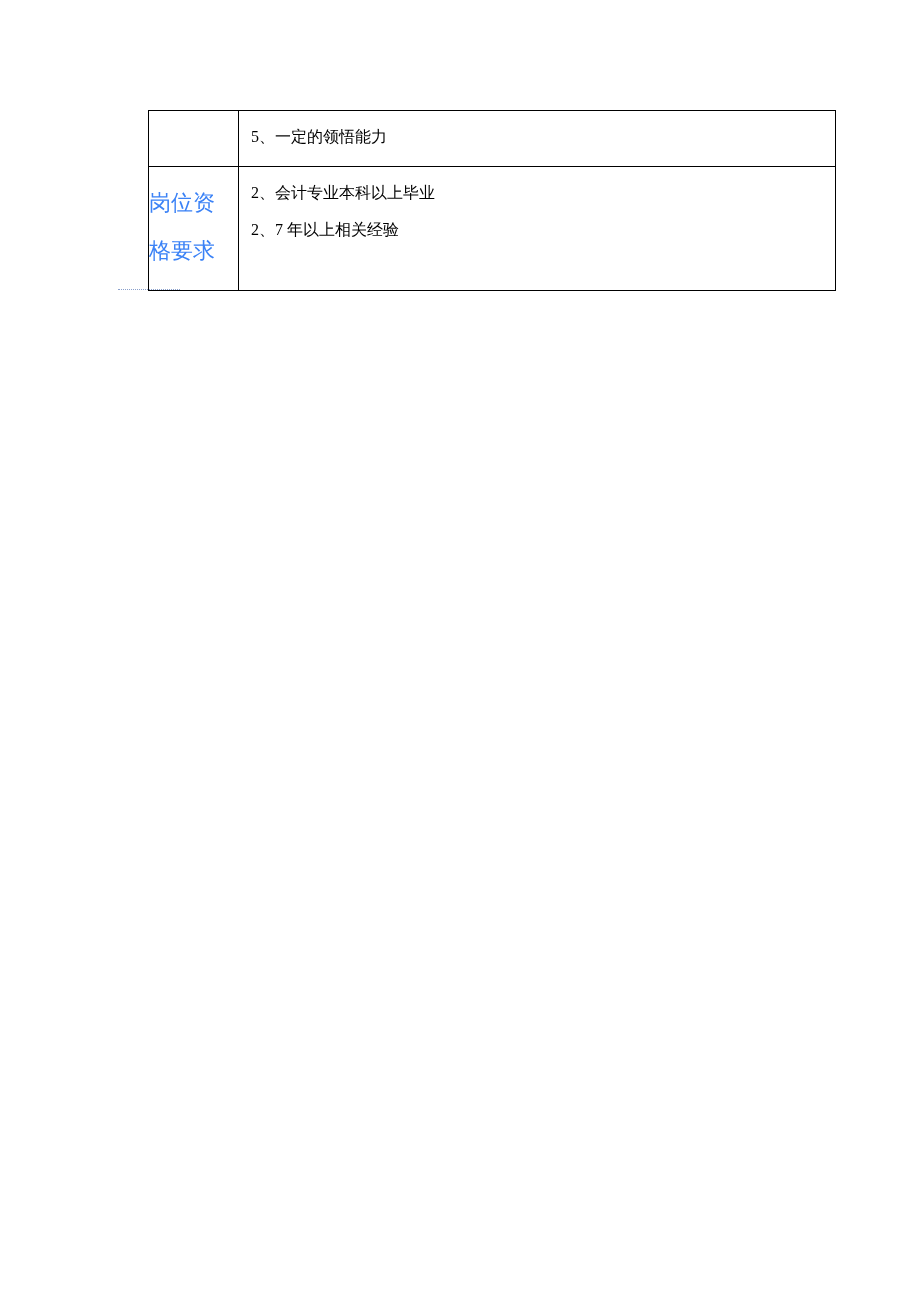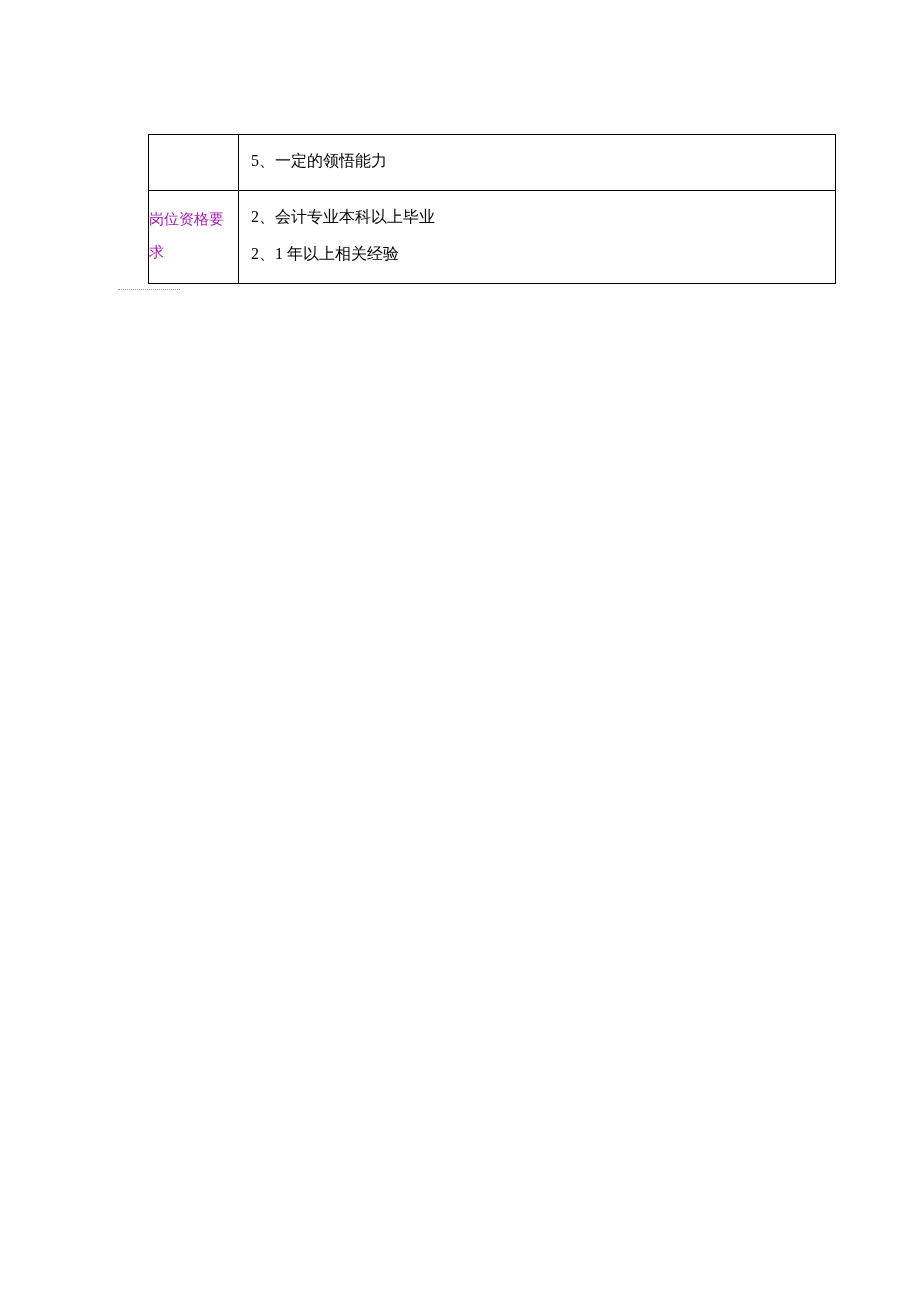--- a/index.html
+++ b/index.html
@@ -9,36 +9,35 @@
     }
     body {
       background: #ffffff;
       font-family: "SimSun", "宋体", serif;
       width: 920px;
       height: 1304px;
       position: relative;
     }
     .page-container {
       padding: 110px 84px 0 148px;
-      margin-top: 24px;
     }
     table {
       border-collapse: collapse;
       width: 100%;
     }
     td {
       border: 1px solid #000;
       vertical-align: top;
     }
     .col-label {
       width: 90px;
       padding: 0;
-      font-size: 15px;
+      font-size: 22px;
       line-height: 2.2;
-      color: #a21caf;
+      color: #3b82f6;
     }
     .col-content {
       padding: 8px 12px 10px 12px;
       font-size: 16px;
       line-height: 2.3;
       color: #000;
     }
     .row1 .col-label {
       border-top: 1px solid #000;
       border-bottom: 1px solid #000;
@@ -72,20 +71,20 @@
       <td class="col-content">
         <span class="content-line">5、一定的领悟能力</span>
       </td>
     </tr>
     <tr class="row2">
       <td class="col-label">
         <div class="label-inner">岗位资格要求</div>
       </td>
       <td class="col-content">
         <span class="content-line">2、会计专业本科以上毕业</span>
-        <span class="content-line">2、1 年以上相关经验</span>
+        <span class="content-line">2、7 年以上相关经验</span>
       </td>
     </tr>
   </tbody>
     </table>
 </div>
 
 <div class="underline-mark"></div>
 
 </body></html>

